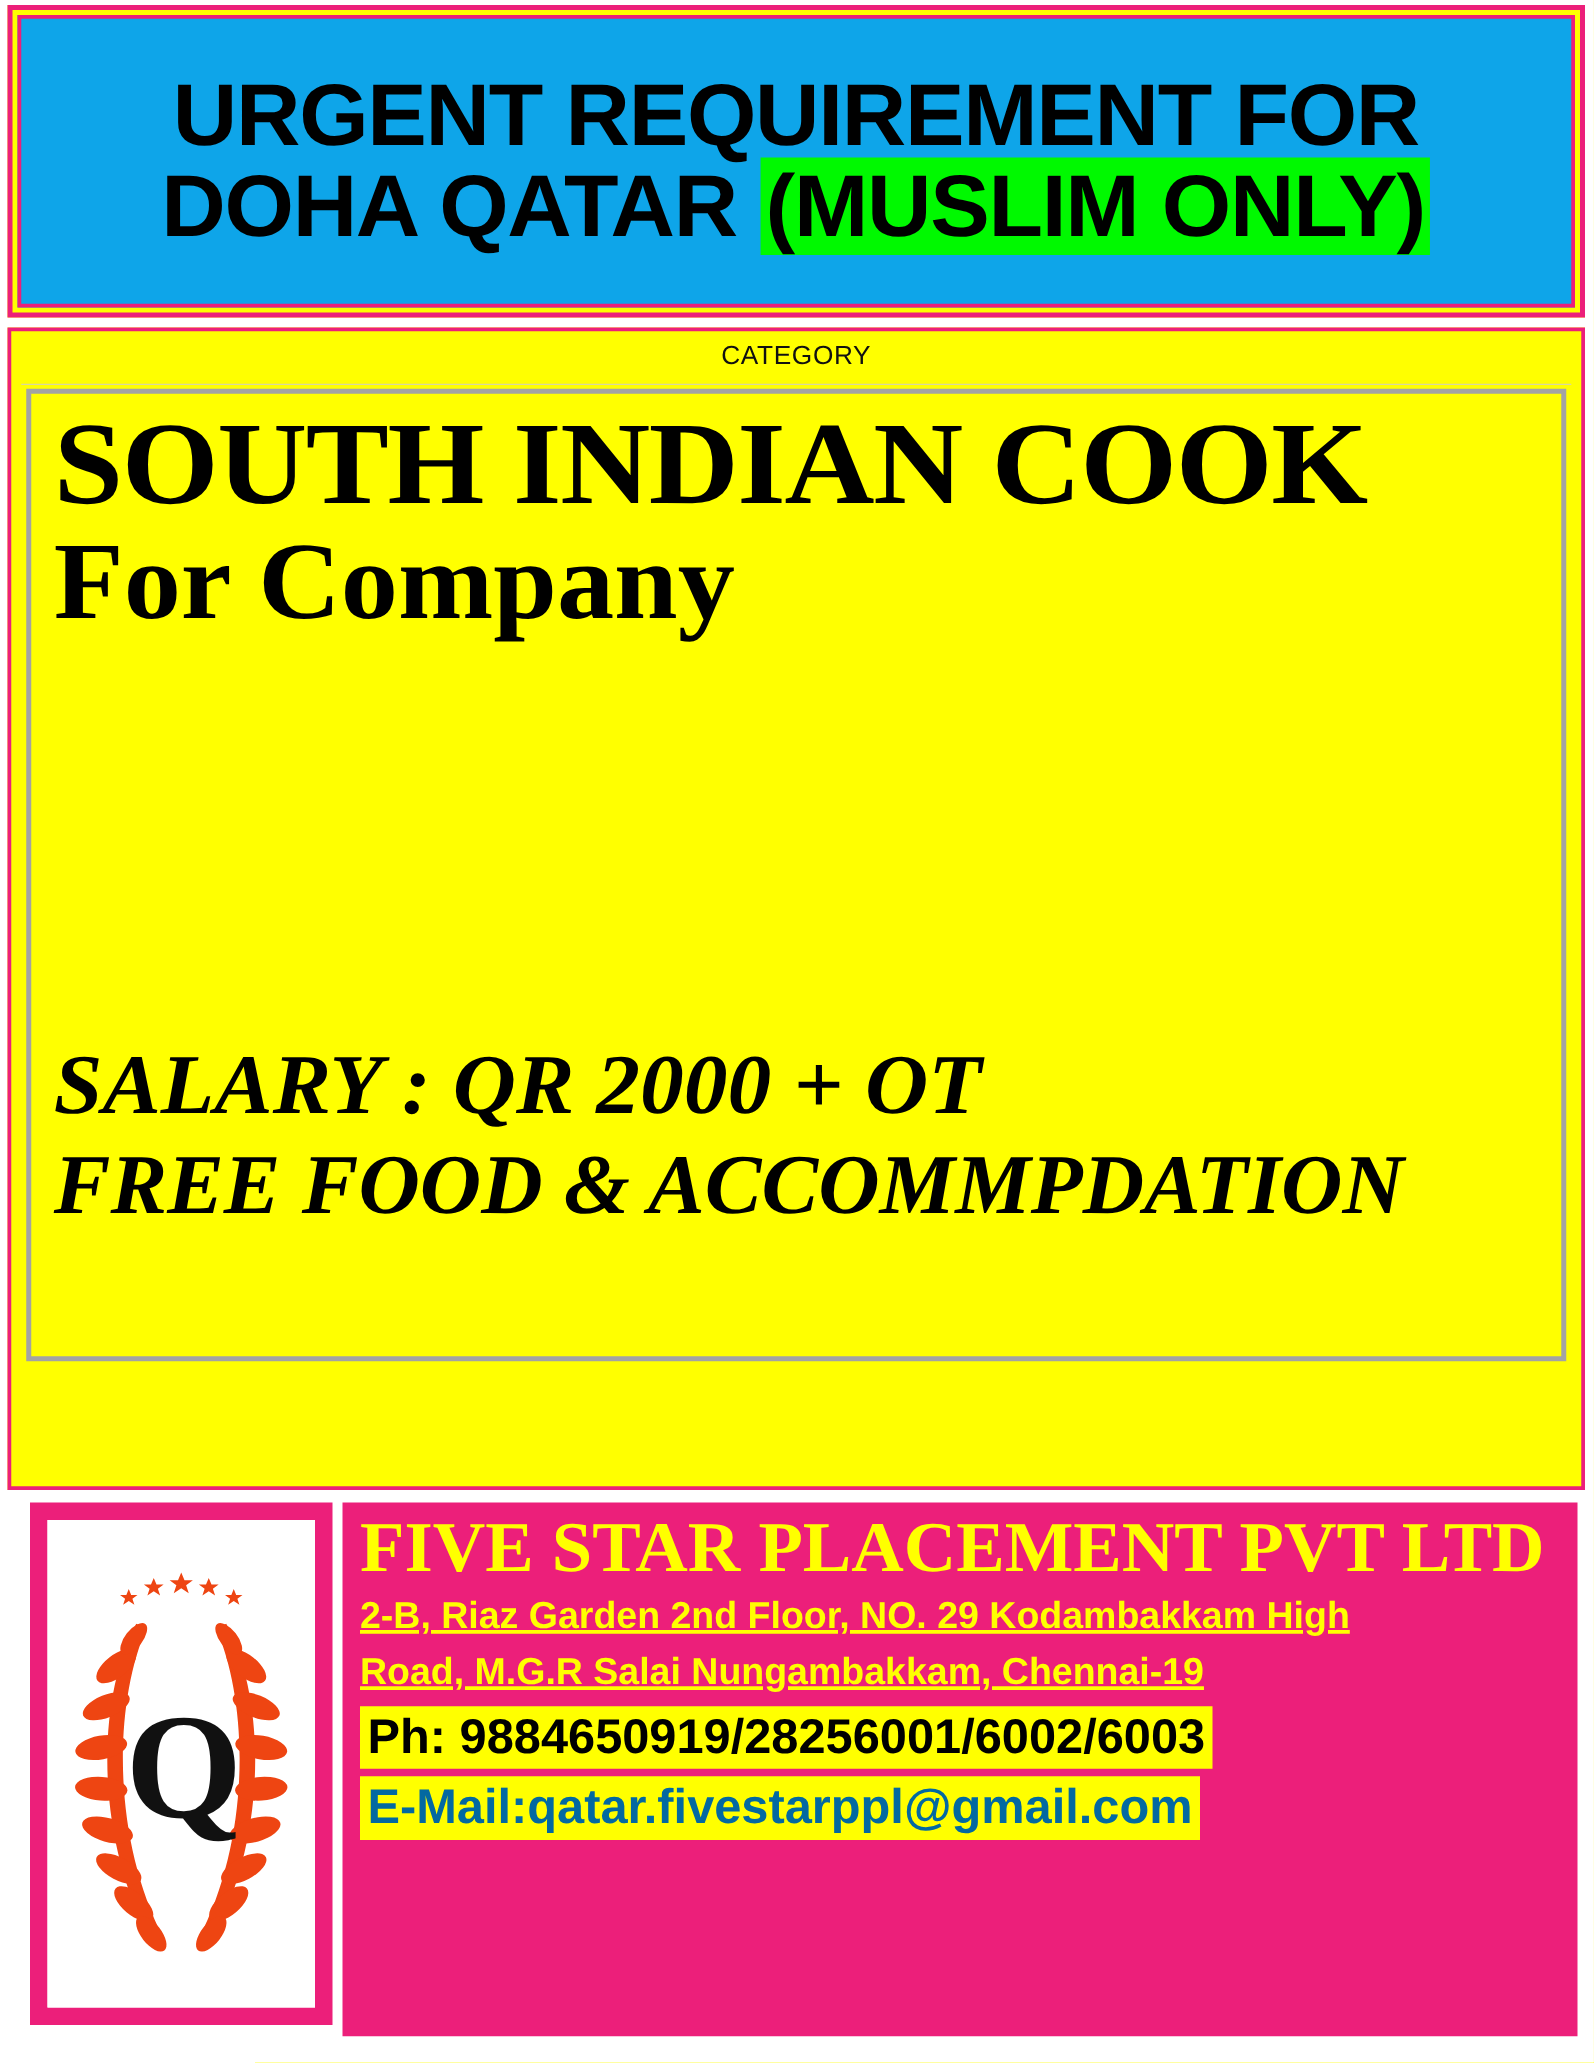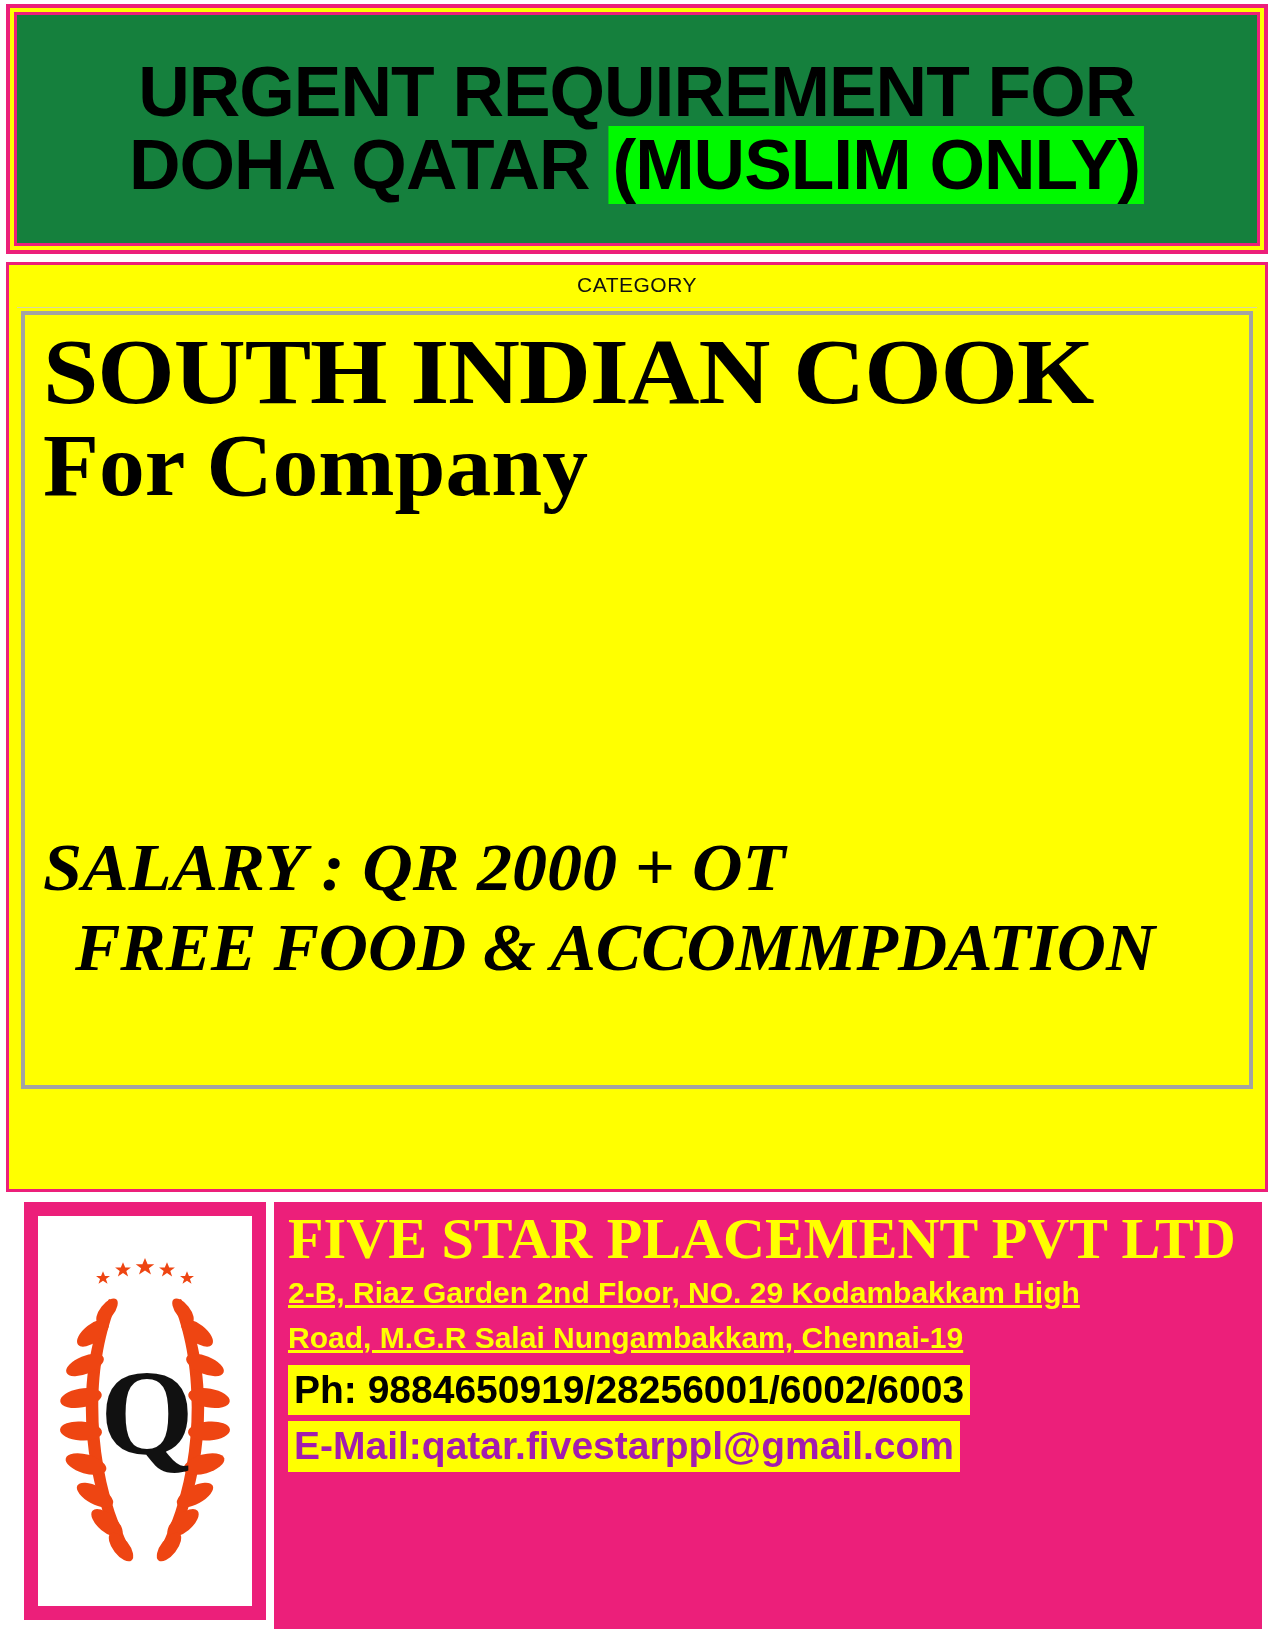--- a/index.html
+++ b/index.html
@@ -33,21 +33,21 @@
     background: #ffff00;
     box-sizing: border-box;
   }
   .header-inner {
     position: absolute;
     left: 4px;
     top: 4px;
     right: 4px;
     bottom: 4px;
     border: 3px solid #ec1f7a;
-    background: #15803d;
+    background: #0ea5e9;
     box-sizing: border-box;
     display: flex;
     flex-direction: column;
     align-items: center;
     justify-content: center;
   }
   .header-line {
     font-family: "Liberation Sans", sans-serif;
     font-weight: bold;
     font-size: 70px;
@@ -142,21 +142,20 @@
   }
   .salary-line2 {
     font-family: "Liberation Serif", serif;
     font-weight: bold;
     font-size: 68px;
     line-height: 1.18;
     color: #000000;
     white-space: nowrap;
     transform: scaleX(1.0);
     transform-origin: left center;
-    margin-left: 32px;
   }
 
   
   .footer {
     position: absolute;
     left: 6px;
     top: 1196px;
     width: 1262px;
     height: 448px;
   }
@@ -251,21 +250,21 @@
     font-size: 39px;
     line-height: 1.22;
     padding: 1px 6px 2px 6px;
     white-space: nowrap;
     margin-top: 8px;
     text-align: right;
   }
   .email {
     display: inline-block;
     background: #ffff00;
-    color: #a21caf;
+    color: #0369a1;
     font-family: "Liberation Sans", sans-serif;
     font-weight: bold;
     font-size: 39px;
     line-height: 1.22;
     padding: 1px 6px 2px 6px;
     white-space: nowrap;
     margin-top: 6px;
   }
 </style>
 </head>

